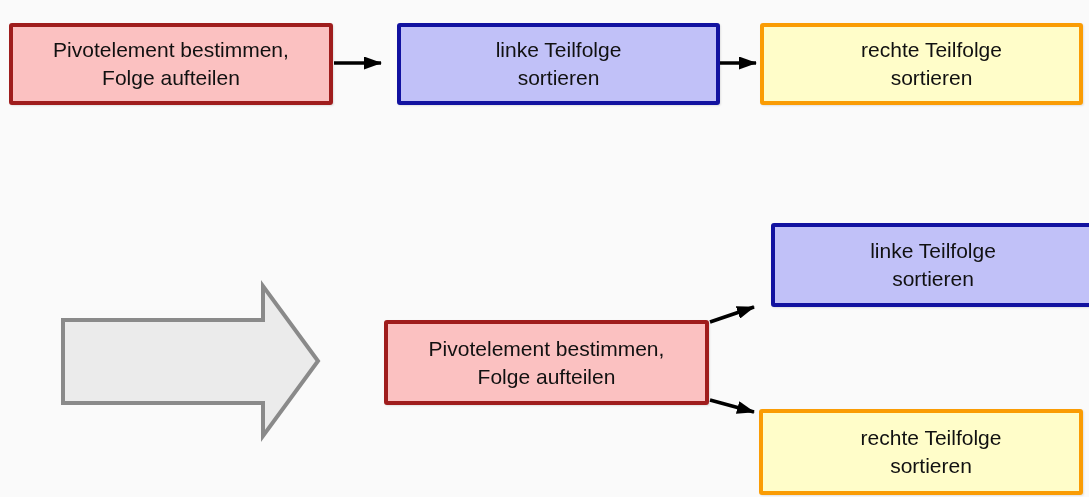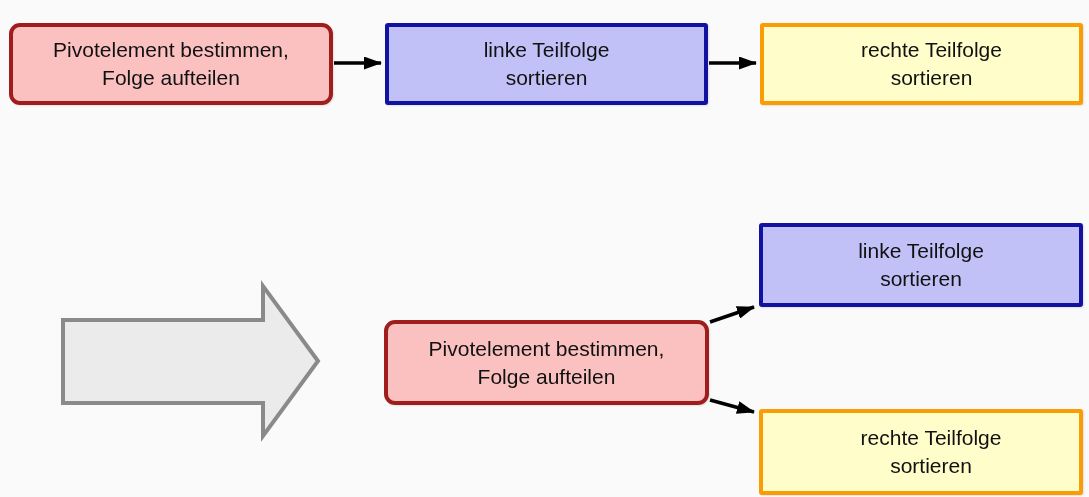--- a/index.html
+++ b/index.html
@@ -61,25 +61,25 @@
     justify-content: center;
     text-align: center;
     font-size: 21px;
     line-height: 28px;
     color: var(--text);
     box-shadow: 1px 1px 2px rgba(0,0,0,0.10);
   }
   .node-pivot {
     border-color: var(--pivot-border);
     background: var(--pivot-fill);
-    border-radius: 11px;
   }
   .node-left {
     border-color: var(--left-border);
     background: var(--left-fill);
+    margin-left: 12px;
   }
   .node-right {
     border-color: var(--right-border);
     background: var(--right-fill);
     padding-left: 20px;
   }
   
   #seq-pivot  { left: 9px;   top: 23px;  width: 324px; height: 82px; }
   #seq-left   { left: 385px; top: 23px;  width: 323px; height: 82px; }
   #seq-right  { left: 760px; top: 23px;  width: 323px; height: 82px; }

